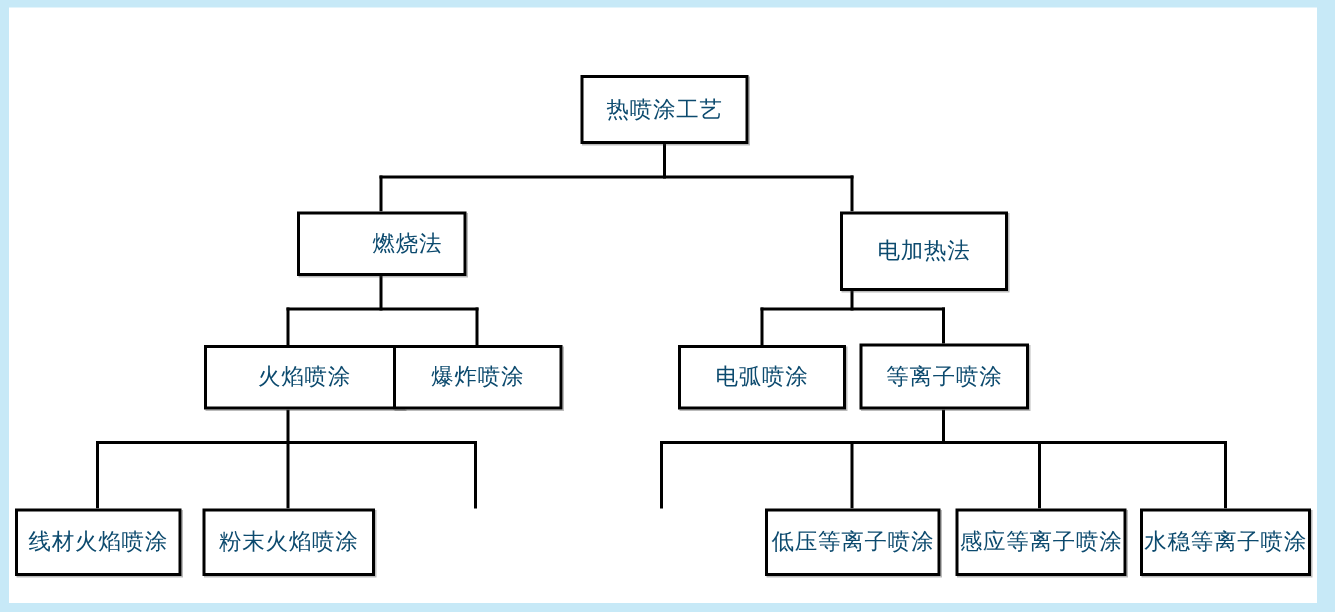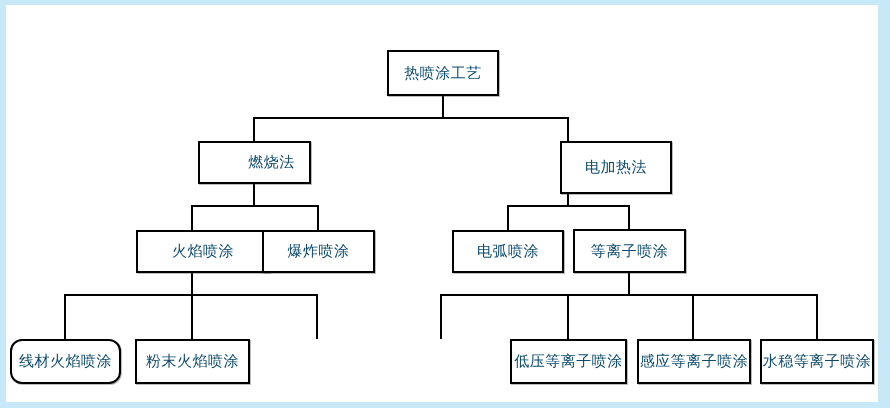--- a/index.html
+++ b/index.html
@@ -50,21 +50,21 @@
   <div class="node" style="left:387px; top:50px; width:112px; height:46px;">热喷涂工艺</div>
 
   <div class="node" style="left:198px; top:141px; width:113px; height:43px;padding-left:34px;">燃烧法</div>
   <div class="node" style="left:512px; top:141px; width:112px; height:53px;margin-left:48px;">电加热法</div>
 
   <div class="node" style="left:136px; top:230px; width:134px; height:43px;">火焰喷涂</div>
   <div class="node" style="left:262px; top:230px; width:113px; height:43px;">爆炸喷涂</div>
   <div class="node" style="left:452px; top:230px; width:112px; height:43px;">电弧喷涂</div>
   <div class="node" style="left:573px; top:229px; width:113px; height:44px;">等离子喷涂</div>
 
-  <div class="node" style="left:10px; top:339px; width:111px; height:45px;border-radius:12px;">线材火焰喷涂</div>
+  <div class="node" style="left:10px; top:339px; width:111px; height:45px;">线材火焰喷涂</div>
   <div class="node" style="left:135px; top:339px; width:115px; height:45px;">粉末火焰喷涂</div>
   <div class="node" style="left:510px; top:339px; width:117px; height:45px;">低压等离子喷涂</div>
   <div class="node" style="left:637px; top:339px; width:114px; height:45px;">感应等离子喷涂</div>
   <div class="node" style="left:760px; top:339px; width:114px; height:45px;">水稳等离子喷涂</div>
 
   <div class="line" style="left:442px; top:96px;  width:2px;   height:23px;"></div>
   <div class="line" style="left:253px; top:117px; width:316px; height:2px;"></div>
   <div class="line" style="left:253px; top:117px; width:2px;   height:24px;"></div>
   <div class="line" style="left:567px; top:117px; width:2px;   height:24px;"></div>
 

